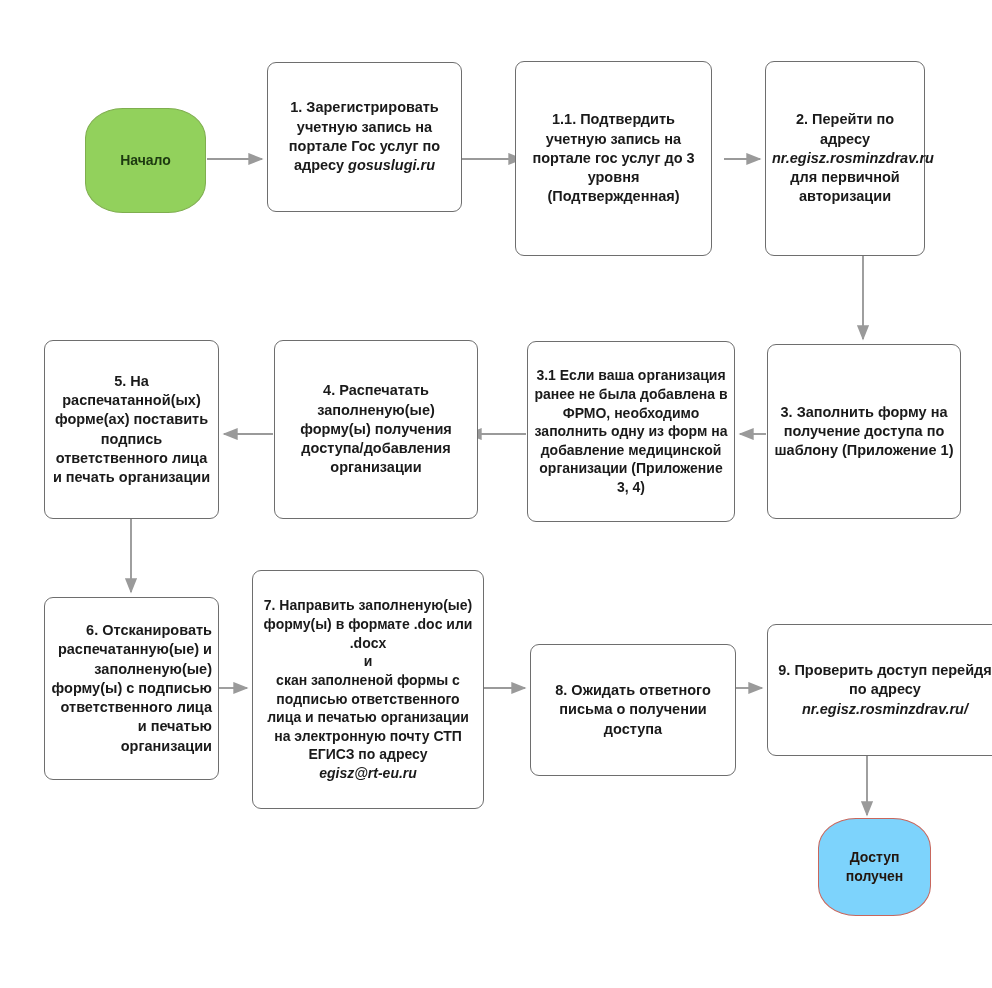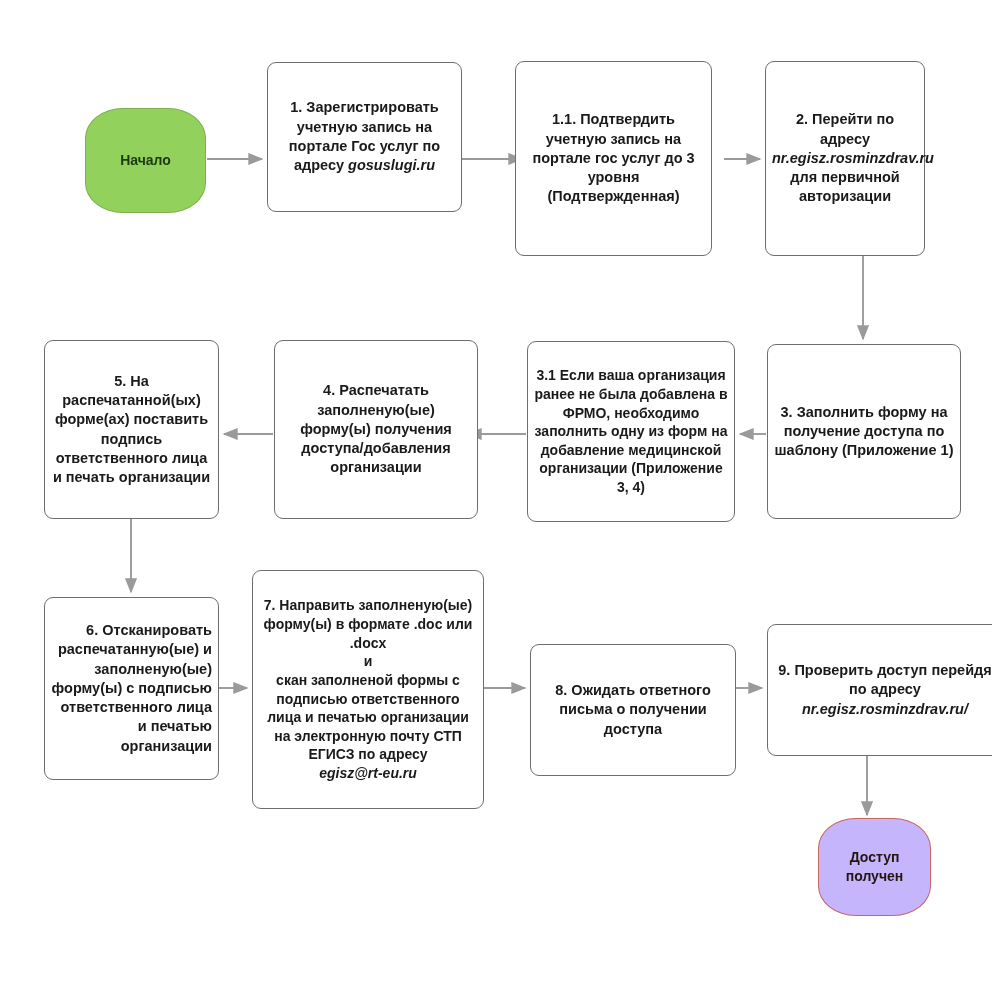--- a/index.html
+++ b/index.html
@@ -129,17 +129,17 @@
 
   <div class="node process" style="left:530px; top:604px; width:206px; height:132px;margin-top:40px;">
     <span class="txt">8. Ожидать ответного письма о получении доступа</span>
   </div>
 
   <div class="node process" style="left:767px; top:624px; width:236px; height:132px;">
     <span class="txt"><span>9. Проверить доступ перейдя по адресу
 </span><span class="ital">nr.egisz.rosminzdrav.ru/</span></span>
   </div>
 
-  <div class="node terminator" style="left:818px; top:818px; width:113px; height:98px; background:#c4b5fd; border-color:#c8675d; color:#23160f;">
+  <div class="node terminator" style="left:818px; top:818px; width:113px; height:98px; background:#7dd3fc; border-color:#c8675d; color:#23160f;">
     <span class="txt">Доступ получен</span>
   </div>
 
 </div>
 
 </body></html>

